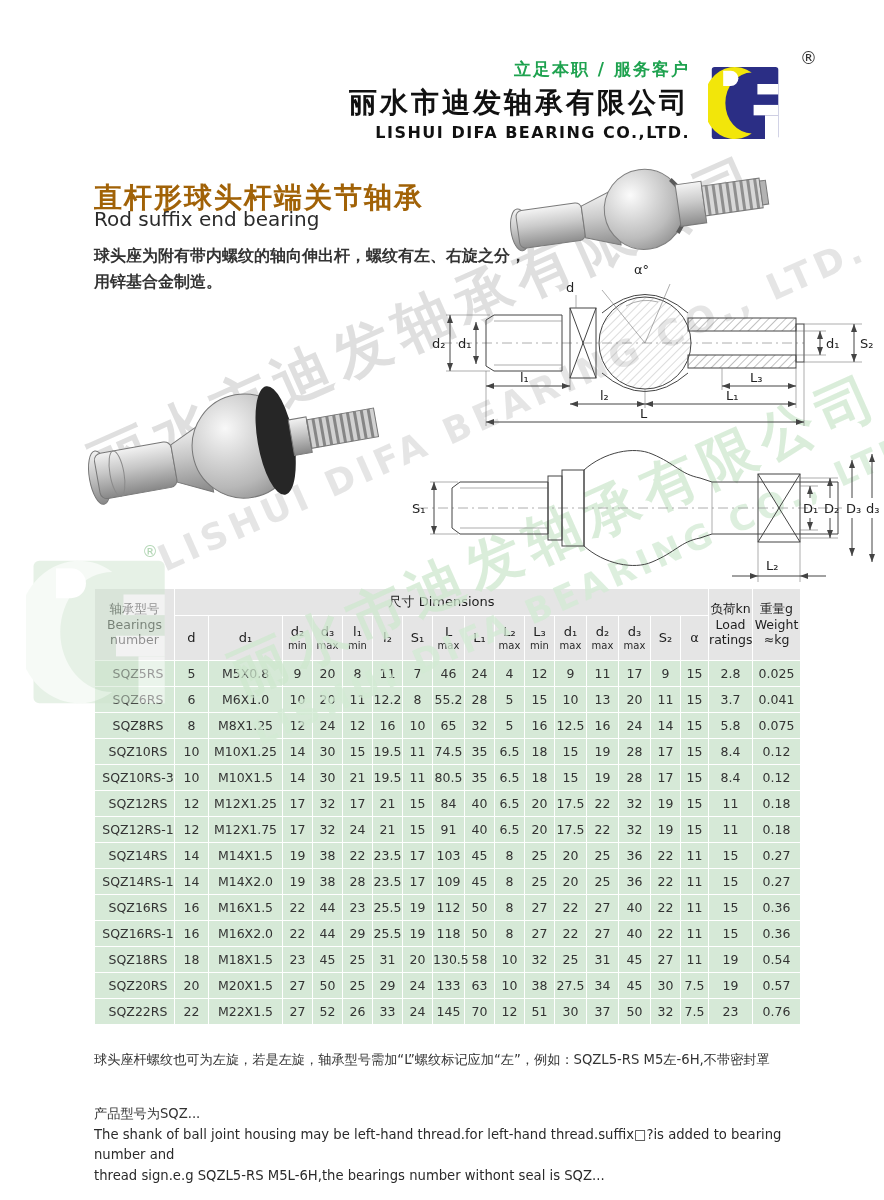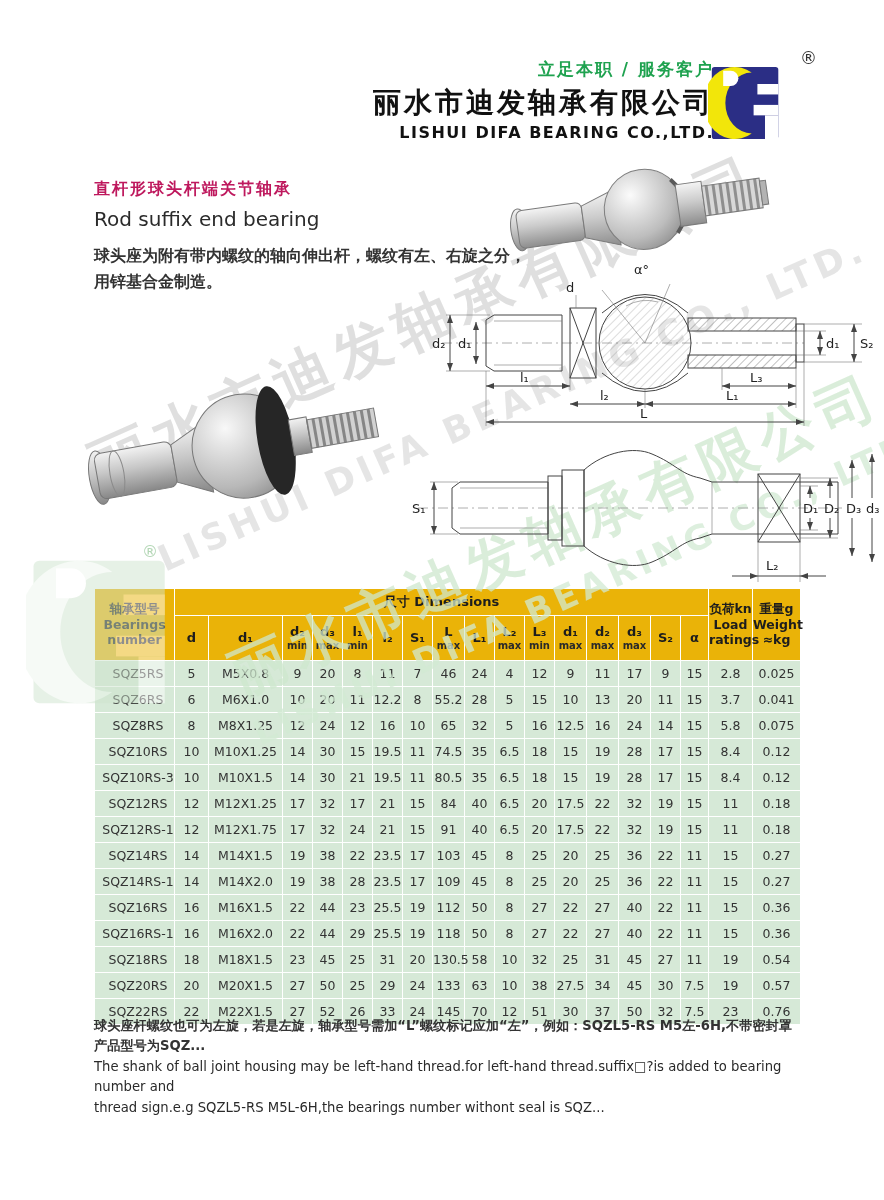--- a/index.html
+++ b/index.html
@@ -1,28 +1,28 @@
 <!DOCTYPE html>
 <html><head>
 <meta charset="utf-8">
 <style>
   html,body{margin:0;padding:0;background:#fff;}
   .page{position:relative;width:884px;height:1200px;background:#fff;overflow:hidden;
         font-family:"DejaVu Sans","Liberation Sans",sans-serif;color:#222;}
 
   
-  .header-block{position:absolute;top:58px;right:170px;text-align:right;z-index:4;}
+  .header-block{position:absolute;top:58px;right:194px;text-align:right;z-index:4;}
   .slogan{font-size:17px;font-weight:bold;color:#1ea24f;letter-spacing:2px;}
   .company-cn{font-size:28px;font-weight:bold;color:#111;letter-spacing:3px;margin-top:3px;}
   .company-en{font-size:16px;font-weight:bold;color:#111;letter-spacing:1.5px;margin-top:1px;}
   .logo{position:absolute;left:708px;top:60px;width:76px;height:86px;z-index:4;}
   .reg-mark{position:absolute;left:800px;top:48px;font-size:17px;color:#333;z-index:4;}
 
   
-  .title-cn{position:absolute;left:94px;top:179px;font-size:16px;font-weight:bold;color:#be185d;letter-spacing:2px;z-index:4;}
+  .title-cn{position:absolute;left:94px;top:179px;font-size:28px;font-weight:bold;color:#a16207;letter-spacing:2px;z-index:4;}
   .title-en{position:absolute;left:94px;top:207px;font-size:20px;color:#2b2b2b;z-index:4;}
   .desc-cn{position:absolute;left:94px;top:243px;width:432px;font-size:16px;font-weight:bold;color:#333;line-height:1.65;z-index:4;}
   .desc-en{position:absolute;left:94px;top:293px;width:445px;font-size:13.5px;color:#222;line-height:1.5;z-index:4;}
 
   
   .photo1{position:absolute;left:505px;top:160px;z-index:3;}
   .photo2{position:absolute;left:85px;top:376px;z-index:3;}
   .drawing1{position:absolute;left:430px;top:258px;z-index:3;}
   .drawing2{position:absolute;left:408px;top:430px;z-index:3;}
   .dim-label{font-size:13px;fill:#222;}
@@ -36,32 +36,32 @@
   .wm-en{left:160px;top:540px;font-size:36px;letter-spacing:5px;color:rgba(160,160,160,0.28);transform:rotate(-24deg);transform-origin:0 50%;z-index:2;}
   .wm-green-cn{left:235px;top:640px;font-size:56px;letter-spacing:8px;color:rgba(205,231,206,0.75);transform:rotate(-24deg);transform-origin:0 50%;z-index:3;}
   .wm-green-en{left:255px;top:715px;font-size:34px;letter-spacing:5px;color:rgba(210,234,211,0.75);transform:rotate(-24deg);transform-origin:0 50%;z-index:3;}
   .wm-logo{position:absolute;left:26px;top:548px;width:150px;height:168px;opacity:0.5;z-index:3;pointer-events:none;}
   .wm-reg{position:absolute;left:142px;top:542px;font-size:16px;color:rgba(170,210,172,0.9);z-index:3;}
 
   
   .dim-table{position:absolute;left:94px;top:588px;width:706px;border-collapse:collapse;table-layout:fixed;
              font-size:12.5px;color:#333;z-index:2;}
   .dim-table th,.dim-table td{border:1.5px solid #fff;padding:0;}
-  .dim-table thead th{background:#eab308;font-weight:bold;color:#1d1d1d;vertical-align:middle;}
+  .dim-table thead th{background:#e5e5e5;font-weight:normal;color:#1d1d1d;vertical-align:middle;}
   .dim-table tbody td{background:#d6e9d7;height:25px;text-align:center;}
   .pre{white-space:pre-line;line-height:1.25;font-size:12.5px;}
   .dims-h{height:26px;font-size:13px;}
   .colrow th{height:44px;}
   .h-sym{display:block;font-size:13px;line-height:1.15;}
   .h-note{display:block;font-size:10px;line-height:1.1;color:#2a2a2a;}
   .model-cell{text-align:center;padding-left:7px !important;}
 
   
   .footer{position:absolute;left:94px;top:1016px;width:740px;font-size:13.2px;line-height:1.55;color:#2a2a2a;z-index:4;}
-  .footer .cn{font-weight:bold;color:#333;}
+  .footer .cn{font-weight:normal;color:#333;margin-top:34px;}
 </style>
 </head>
 <body>
 
 <div class="page">
 
   <div class="wm wm-cn">丽水市迪发轴承有限公司</div>
   <div class="wm wm-en">LISHUI DIFA BEARING CO., LTD.</div>
 
   <div class="wm wm-green-cn">丽水市迪发轴承有限公司</div>

